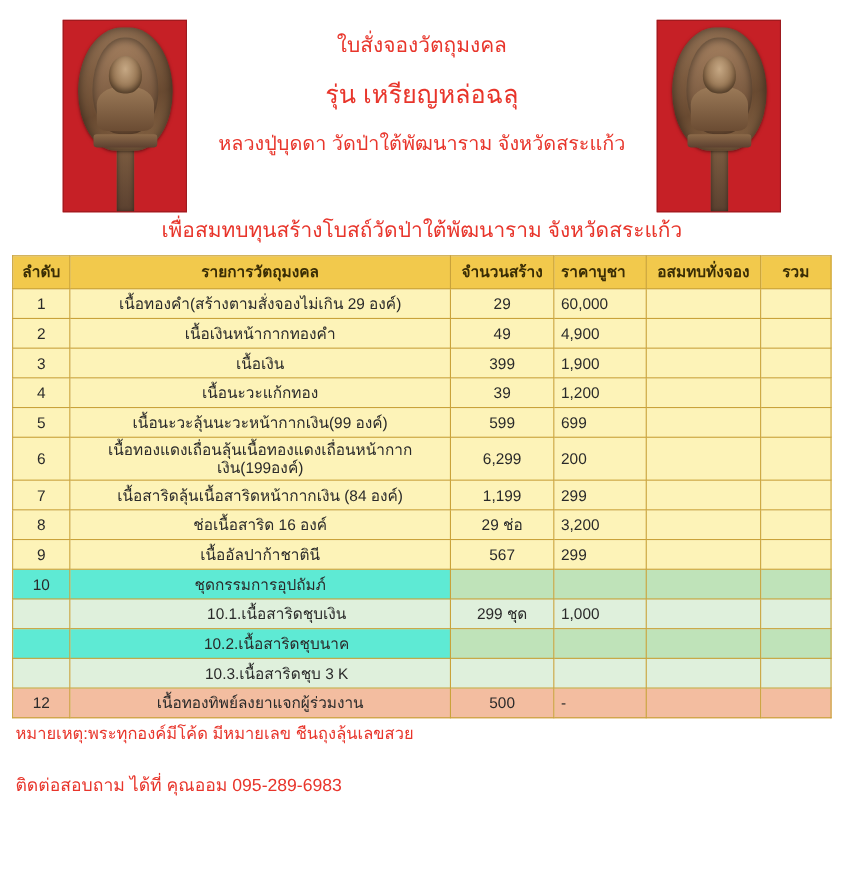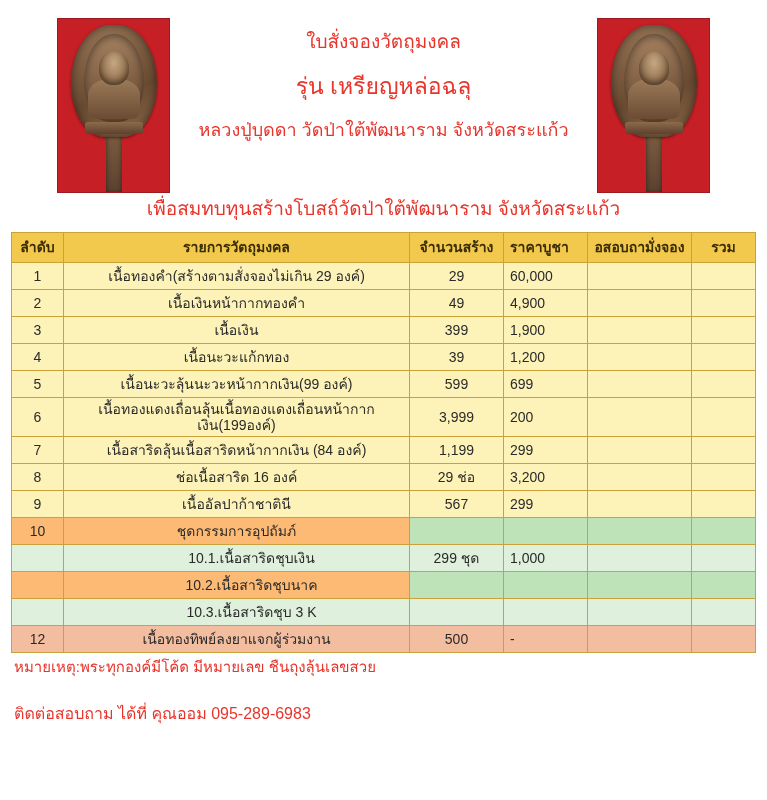--- a/index.html
+++ b/index.html
@@ -145,21 +145,21 @@
     height: 30px;
   }
   tbody td { background: #fdf3b8; }
   .c-num  { width: 52px;  text-align: center; }
   .c-desc { text-align: center; }
   .c-made { width: 94px;  text-align: center; }
   .c-price{ width: 84px;  text-align: left; }
   .c-order{ width: 104px; text-align: center; }
   .c-total{ width: 64px;  text-align: center; }
 
-  tr.tone-green td { background: #fdba74; }
+  tr.tone-green td { background: #5eead4; }
   tr.tone-green-lite td { background: #dff0dc; }
   tr.tone-peach td { background: #f6c9ae; }
   tr.tone-peach2 td { background: #f3bda0; }
   tr.tone-green td.c-made,
   tr.tone-green td.c-price,
   tr.tone-green td.c-order,
   tr.tone-green td.c-total { background: #bfe3b9; }
 
   .indent { padding-left: 36px; }
 
@@ -209,21 +209,21 @@
   </div>
 
   <div class="table-wrap">
     <table>
       <thead>
         <tr>
           <th class="c-num">ลำดับ</th>
           <th class="c-desc">รายการวัตถุมงคล</th>
           <th class="c-made">จำนวนสร้าง</th>
           <th class="c-price">ราคาบูชา</th>
-          <th class="c-order">อสอบถามั่งจอง</th>
+          <th class="c-order">อสมทบทั่งจอง</th>
           <th class="c-total">รวม</th>
         </tr>
       </thead>
       <tbody id="items-body">
           <tr>
             <td class="c-num">1</td>
             <td class="c-desc">เนื้อทองคำ(สร้างตามสั่งจองไม่เกิน 29 องค์)</td>
             <td class="c-made">29</td>
             <td class="c-price">60,000</td>
             <td class="c-order"></td>
@@ -257,21 +257,21 @@
             <td class="c-num">5</td>
             <td class="c-desc">เนื้อนะวะลุ้นนะวะหน้ากากเงิน(99 องค์)</td>
             <td class="c-made">599</td>
             <td class="c-price">699</td>
             <td class="c-order"></td>
             <td class="c-total"></td>
           </tr>
           <tr>
             <td class="c-num">6</td>
             <td class="c-desc">เนื้อทองแดงเถื่อนลุ้นเนื้อทองแดงเถื่อนหน้ากากเงิน(199องค์)</td>
-            <td class="c-made">3,999</td>
+            <td class="c-made">6,299</td>
             <td class="c-price">200</td>
             <td class="c-order"></td>
             <td class="c-total"></td>
           </tr>
           <tr>
             <td class="c-num">7</td>
             <td class="c-desc">เนื้อสาริดลุ้นเนื้อสาริดหน้ากากเงิน (84 องค์)</td>
             <td class="c-made">1,199</td>
             <td class="c-price">299</td>
             <td class="c-order"></td>

